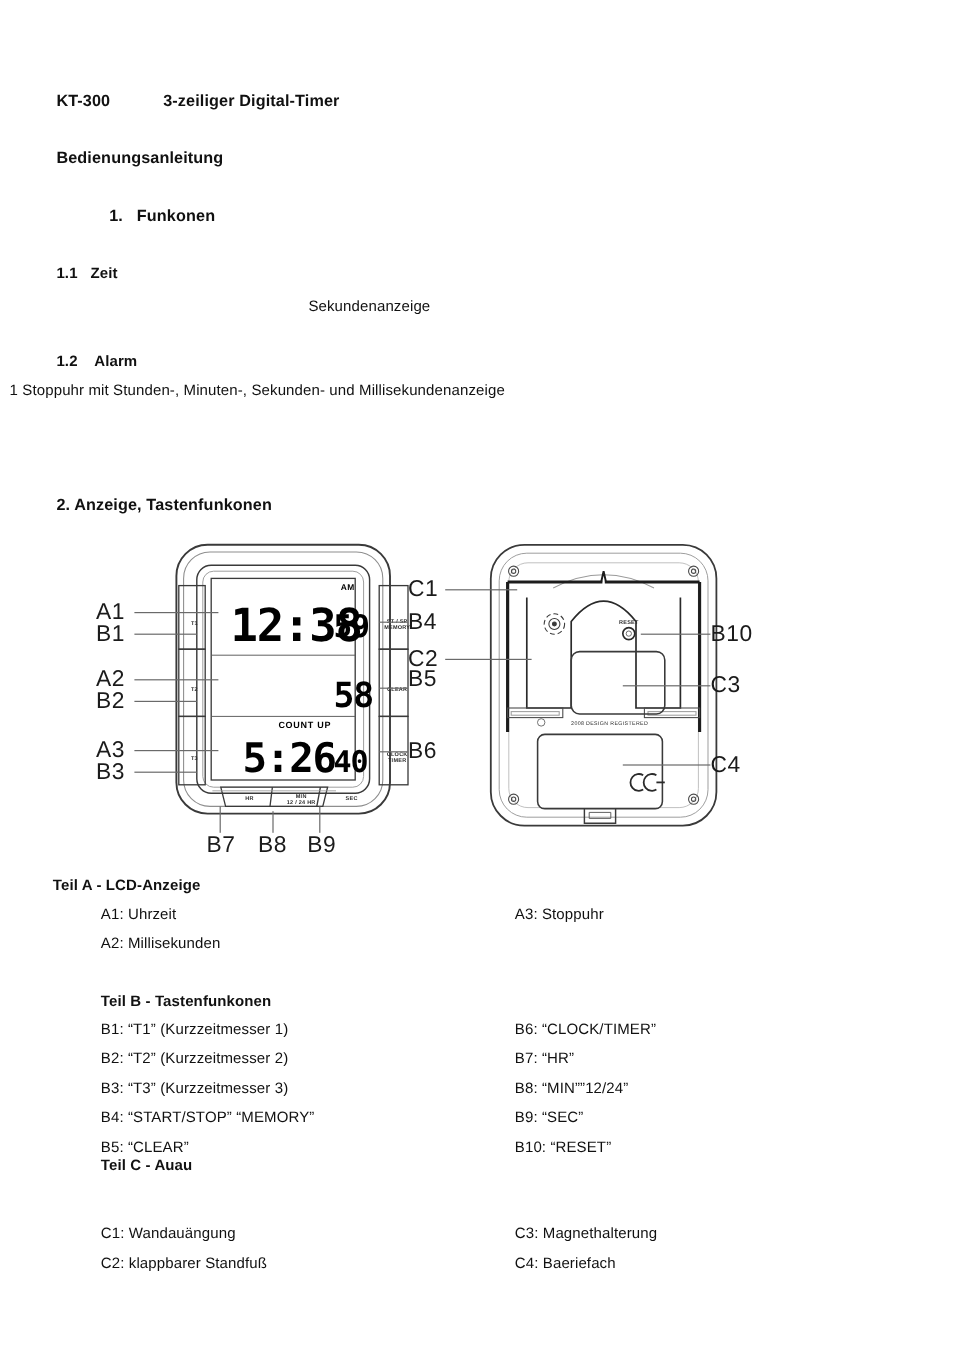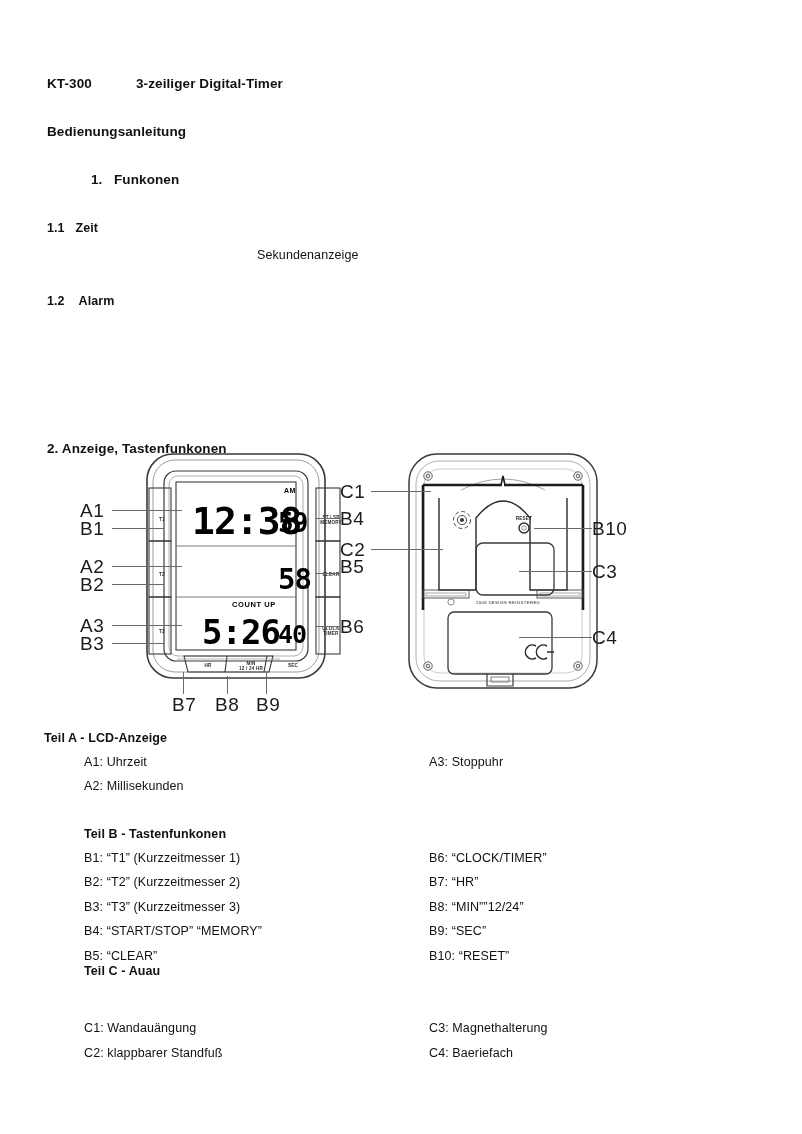--- a/index.html
+++ b/index.html
@@ -36,21 +36,21 @@
   #title-model      { left: 47px;  top: 76px;  font-size: 13.5px; }
   #title-name       { left: 136px; top: 76px;  font-size: 13.5px; }
   #subtitle         { left: 47px;  top: 124px; font-size: 13.5px; }
   #sec1-heading     { left: 47px;  top: 172px; font-size: 13.5px; margin-left: 44px; }
   #sec1-1-label     { left: 47px;  top: 221px; text-align: center; }
   #sec1-1-text1     { left: 257px; top: 221px; }
   #sec1-1-text2     { left: 257px; top: 248px; }
   #sec1-2-label     { left: 47px;  top: 294px; }
   #sec1-2-text1     { left: 257px; top: 294px; }
   #sec1-2-text2     { left: 8px;   top: 318px; }
-  #sec2-heading     { left: 47px;  top: 413px; font-size: 13.5px; margin-top: 28px; }
+  #sec2-heading     { left: 47px;  top: 413px; font-size: 13.5px; }
 
   
   #teilA-heading    { left: 44px;  top: 731px; }
   #a1               { left: 84px;  top: 755px; }
   #a2               { left: 84px;  top: 779px; }
   #a3               { left: 429px; top: 755px; }
 
   #teilB-heading    { left: 84px;  top: 827px; }
   #b1               { left: 84px;  top: 851px; }
   #b2               { left: 84px;  top: 875px; }
@@ -195,20 +195,21 @@
   <div class="txt bold" id="title-model">KT-300</div>
   <div class="txt bold" id="title-name">3-zeiliger Digital-Timer</div>
   <div class="txt bold" id="subtitle">Bedienungsanleitung</div>
 
   <div class="txt bold" id="sec1-heading">1.   Funkonen</div>
 
   <div class="txt bold" id="sec1-1-label">1.1   Zeit</div>
   <div class="txt" id="sec1-1-text2">Sekundenanzeige</div>
 
   <div class="txt bold" id="sec1-2-label">1.2    Alarm</div>
+  <div class="txt" id="sec1-2-text2">1 Stoppuhr mit Stunden-, Minuten-, Sekunden- und Millisekundenanzeige</div>
 
   <div class="txt bold" id="sec2-heading">2. Anzeige, Tastenfunkonen</div>
 
   <div id="diagram">
     <svg class="dev-svg" width="802" height="290" viewBox="0 0 802 290" xmlns="http://www.w3.org/2000/svg">
 
       <g fill="none" stroke="#3a3a3a">
 
         <rect x="123" y="14" width="178" height="224" rx="26" ry="26" stroke-width="1.6"></rect>
         <rect x="129" y="20" width="166" height="212" rx="22" ry="22" stroke-width="0.9" stroke="#8e8e8e"></rect>

